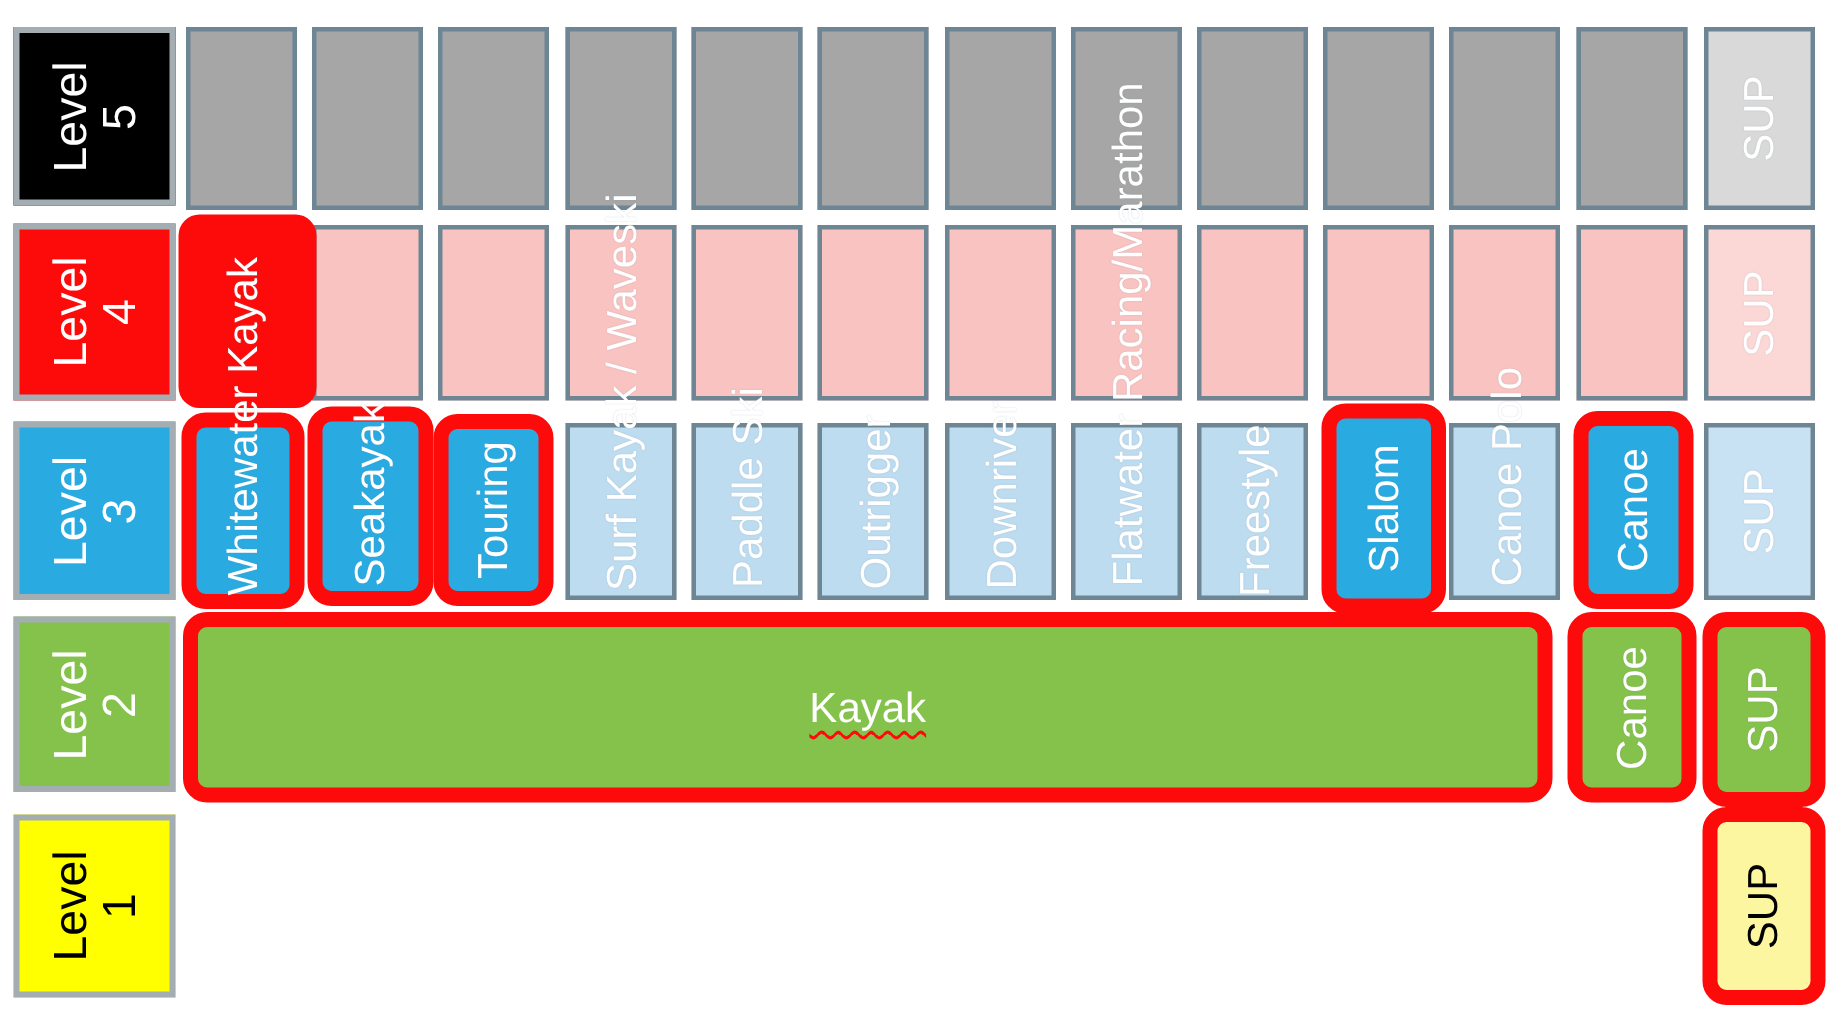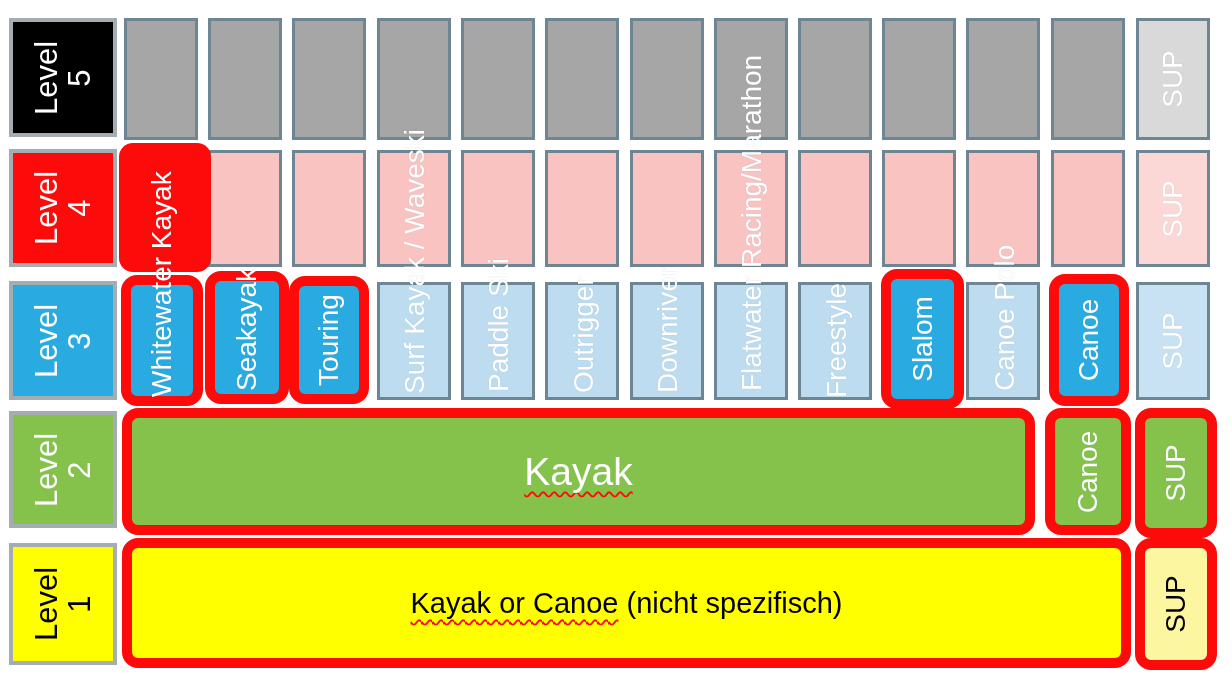--- a/index.html
+++ b/index.html
@@ -24,21 +24,21 @@
   .vtext{transform:rotate(-90deg);white-space:nowrap;font-size:28px;color:#ffffff;
          text-shadow:0 0 1px rgba(120,140,155,.4);}
   .vtext.dark{color:#000000;text-shadow:none;}
 
   
   .vlab{position:absolute;transform-origin:0 0;transform:rotate(-90deg);white-space:nowrap;
         font-size:28px;line-height:29px;color:#ffffff;z-index:5;
         text-shadow:0 0 1px rgba(120,140,155,.4);}
 
   
-  .hlabel{font-size:39px;color:#ffffff;white-space:nowrap;}
+  .hlabel{font-size:28px;color:#ffffff;white-space:nowrap;}
   .hlabel.dark{font-size:29px;color:#000000;}
   .wavy{text-decoration-line:underline;text-decoration-style:wavy;text-decoration-color:var(--red);
         text-decoration-thickness:2px;text-underline-offset:6px;text-decoration-skip-ink:none;}
 
   .bg5{background:var(--level5-cell);} .bg5l{background:var(--level5-cell-light);}
   .bg4{background:var(--level4-cell);} .bg4l{background:var(--level4-cell-light);}
   .bg3{background:var(--level3-cell);} .bg3l{background:var(--level3-cell-light);}
   .bgblue{background:var(--highlight-blue);}
   .bggreen{background:var(--green);}
   .bgyellow{background:var(--yellow);}
@@ -139,23 +139,20 @@
   <div class="hl bggreen" style="left:122px;top:408px;width:913px;height:127px;">
     <span class="hlabel wavy">Kayak</span>
   </div>
   <div class="hl bggreen" style="left:1045px;top:408px;width:86px;height:127px;">
     <span class="vtext">Canoe</span>
   </div>
   <div class="hl bggreen" style="left:1135px;top:408px;width:82px;height:130px;">
     <span class="vtext">SUP</span>
   </div>
 
-  <div class="hl bgyellow" style="left:122px;top:538px;width:1009px;height:130px;">
-    <span class="hlabel dark"><span class="wavy">Kayak or Canoe</span><span> (nicht spezifisch)</span></span>
-  </div>
   <div class="hl bgyellowp" style="left:1135px;top:538px;width:82px;height:132px;">
     <span class="vtext dark">SUP</span>
   </div>
 
   <span class="vlab" style="left:147px;top:397px;">Whitewater Kayak</span>
   <span class="vlab" style="left:232px;top:391px;">Seakayak</span>
   <span class="vlab" style="left:400px;top:394px;">Surf Kayak / Waveski</span>
   <span class="vlab" style="left:484px;top:392px;">Paddle Ski</span>
   <span class="vlab" style="left:569px;top:393px;">Outrigger</span>
   <span class="vlab" style="left:653px;top:393px;">Downriver</span>

